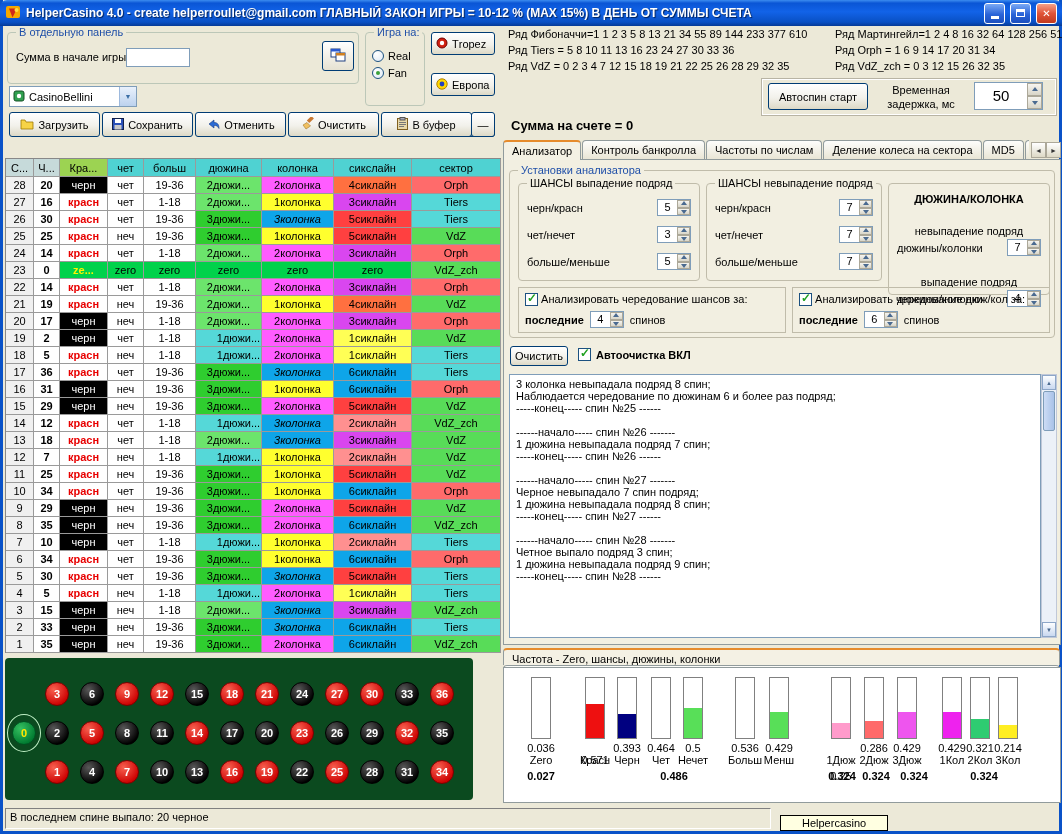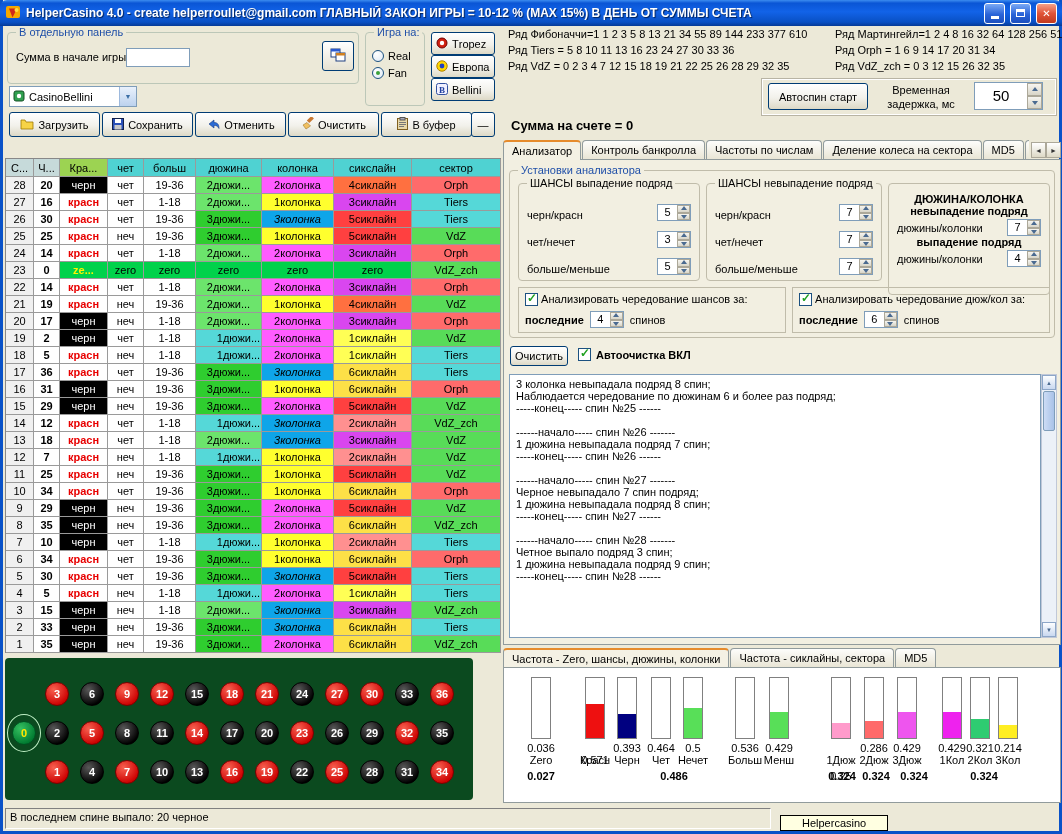--- a/index.html
+++ b/index.html
@@ -38,21 +38,21 @@
   .sb i { display:block; width:0; height:0; }
   .sb.up i { border:3px solid transparent; border-bottom:4px solid #4A6A90; margin-top:-4px; }
   .sb.dn i { border:3px solid transparent; border-top:4px solid #4A6A90; margin-bottom:-4px; }
   .big-spin { position:absolute; height:28px; }
   .big-spin .spin-val { width:52px; font-size:15px; line-height:26px; }
   .big-spin .spin-btns { width:15px; }
   
   #fs-detach { left:4px; top:32px; width:352px; height:52px; }
   #fs-game { left:362px; top:32px; width:60px; height:74px; }
   #radio-list { position:absolute; left:6px; top:14px; }
-  #casino-buttons { position:absolute; left:428px; top:32px; width:64px; display:flex; flex-direction:column; gap:0; }
+  #casino-buttons { position:absolute; left:428px; top:32px; width:64px; display:flex; flex-direction:column; gap:18px; }
   #casino-buttons .btn { height:23px; justify-content:flex-start; padding-left:4px; }
   #combo-casino { left:6px; top:86px; width:128px; height:21px; }
   #toolbar { position:absolute; left:6px; top:112px; display:flex; gap:2px; }
   #toolbar .btn { width:91px; height:25px; }
   #btn-collapse { position:absolute; left:468px; top:112px; width:24px; height:25px; }
   
   .series-block { position:absolute; }
   #series-left { left:505px; top:28px; }
   #series-right { left:832px; top:28px; }
   .series-line { height:16px; white-space:nowrap; }
@@ -71,21 +71,21 @@
   .c-idx { background:#F0F0F0; }
   .c-num { background:#FFFFFF; font-weight:bold; }
   .c-white { background:#FFFFFF; }
   .c-black { background:#000000; color:#FFFFFF; }
   .c-red { background:#FFFFFF; color:#E80000; font-weight:bold; }
   .c-zero { background:#00D24B; }
   .c-zerotxt { color:#FFF200; font-weight:bold; }
   .c-d1 { background:#55D8D8;padding-left:20px; } .c-d2 { background:#6CE46C; } .c-d3 { background:#2FCD2F; }
   .c-k1 { background:#FFFF2E; } .c-k2 { background:#FF5CFF; } .c-k3 { background:#0ea5e9;font-style:italic; }
   .c-s1 { background:#FFFF55; } .c-s2 { background:#FF9090; } .c-s3 { background:#d946ef; }
-  .c-s4 { background:#FF7040; } .c-s5 { background:#FF4040; } .c-s6 { background:#fde047; }
+  .c-s4 { background:#FF7040; } .c-s5 { background:#FF4040; } .c-s6 { background:#0ea5e9; }
   .c-orph { background:#FF6B6B; } .c-tiers { background:#55D8D8; } .c-vdz { background:#58DC58; }
   
   #board { position:absolute; left:2px; top:658px; width:468px; height:142px; background:#0B4A1F; border-radius:4px; }
   .bnum { position:absolute; width:24px; height:24px; border-radius:50%; color:#fff; font-weight:bold; font-size:11px;
     display:flex; align-items:center; justify-content:center; }
   .bnum.red { background:radial-gradient(circle at 35% 30%,#F86050,#C00 75%); border:1px solid #7A0000; }
   .bnum.black { background:radial-gradient(circle at 35% 30%,#585858,#000 75%); border:1px solid #000; }
   .bnum.zero { background:radial-gradient(circle at 35% 30%,#35C060,#007A30 75%); border:1px solid #005020; color:#FFE800; }
   .ring { position:absolute; width:34px; height:38px; border:1px solid #BFEFC5; border-radius:50%; }
   
@@ -97,40 +97,40 @@
   .arrow-btn { width:15px; height:16px; border:1px solid #ACA899; background:linear-gradient(#fff,#DDD9C6); font-size:7px; display:flex; align-items:center; justify-content:center; color:#333; }
   #analyzer-panel { position:absolute; left:500px; top:159px; width:558px; height:486px; border:1px solid #919B9C; background:#F2EFE1; }
   .groupbox { position:absolute; border:1px solid #C0BCAA; border-radius:4px; }
   .gb-title { position:absolute; top:-7px; left:8px; background:#F2EFE1; padding:0 3px; }
   .gb-title.blue { color:#1F4FA8; }
   #g-settings { left:5px; top:10px; width:546px; height:168px; }
   #g-sub1 { left:8px; top:12px; width:182px; height:98px; }
   #g-sub2 { left:196px; top:12px; width:176px; height:98px; }
   #g-sub3 { left:378px; top:12px; width:162px; height:112px; }
   .sg-rows { position:absolute; left:0; top:10px; right:0; }
-  .sg-row { display:flex; align-items:flex-end; justify-content:space-between; padding:0 8px; height:27px; }
-  .sub3-line { text-align:center; margin-top:0;font-weight:bold; }
+  .sg-row { display:flex; align-items:center; justify-content:space-between; padding:0 8px; height:27px; }
+  .sub3-line { text-align:center; margin-top:20px; }
   .sub3-line.t { margin-top:9px; }
   .sub3-row { display:flex; align-items:center; justify-content:space-between; padding:0 8px; margin-top:2px; }
   .cbx-box { position:absolute; border:1px solid #C0BCAA; padding:5px 6px; }
   #cbx-left { left:8px; top:116px; width:268px; height:46px; }
   #cbx-right { left:282px; top:116px; width:258px; height:46px; }
   .cbx-line2 { margin-top:5px; display:flex; align-items:center; gap:6px; }
   .bold { font-weight:bold; }
   #clear-btn { position:absolute; left:6px; top:186px; width:58px; height:20px; }
   #autoclear { position:absolute; left:74px; top:188px; display:flex; gap:5px; align-items:center; }
   #log { position:absolute; left:5px; top:214px; width:532px; height:264px; background:#fff; border:1px solid #7F9DB9;
     padding:3px 6px; font:11px "Liberation Sans",sans-serif; white-space:pre-wrap; overflow:hidden; }
   #log-sb { position:absolute; left:537px; top:214px; width:16px; height:264px; background:#ECF1F8; border:1px solid #C0C8D8; }
   .sb-arrow { position:absolute; left:0; width:14px; height:15px; background:linear-gradient(#FDFEFF,#C9D8F0); border:1px solid #8DA6C8; font-size:6px; color:#4A6A90; display:flex; align-items:center; justify-content:center; }
   #sb-up { top:0; } #sb-dn { bottom:0; }
   #sb-thumb { position:absolute; left:1px; top:16px; width:12px; height:40px; background:linear-gradient(90deg,#CDDCF5,#A8C2E8); border:1px solid #7F9DB9; border-radius:2px; }
   
   #freq-panel { position:absolute; left:500px; top:648px; width:558px; height:155px; }
-  #freq-tabs { display:flex; height:19px; overflow:hidden; }
+  #freq-tabs { display:flex; height:19px; overflow:hidden;flex-direction:column; }
   #chart-body { position:absolute; left:0; top:19px; width:558px; height:136px; background:#fff; border:1px solid #919B9C; }
   .track { position:absolute; top:9px; width:20px; height:62px; border:1px solid #808080; background:#fff; }
   .fill { position:absolute; left:0; bottom:0; width:100%; }
   .bval { position:absolute; top:74px; width:40px; text-align:center; font-size:11px; }
   .bname { position:absolute; top:86px; width:40px; text-align:center; font-size:11px; }
   .bexp { position:absolute; top:102px; width:44px; text-align:center; font-size:11px; font-weight:bold; }
   
   #statusbar { position:absolute; left:0; top:806px; width:1056px; height:25px; }
   #status-box { position:absolute; left:2px; top:2px; width:766px; height:21px; border:1px solid; border-color:#808080 #FFFFFF #FFFFFF #808080; padding:2px 4px; }
   #hint { position:absolute; left:777px; top:9px; padding:1px 21px; background:#FFFFE1; border:1px solid #000; white-space:nowrap; }

